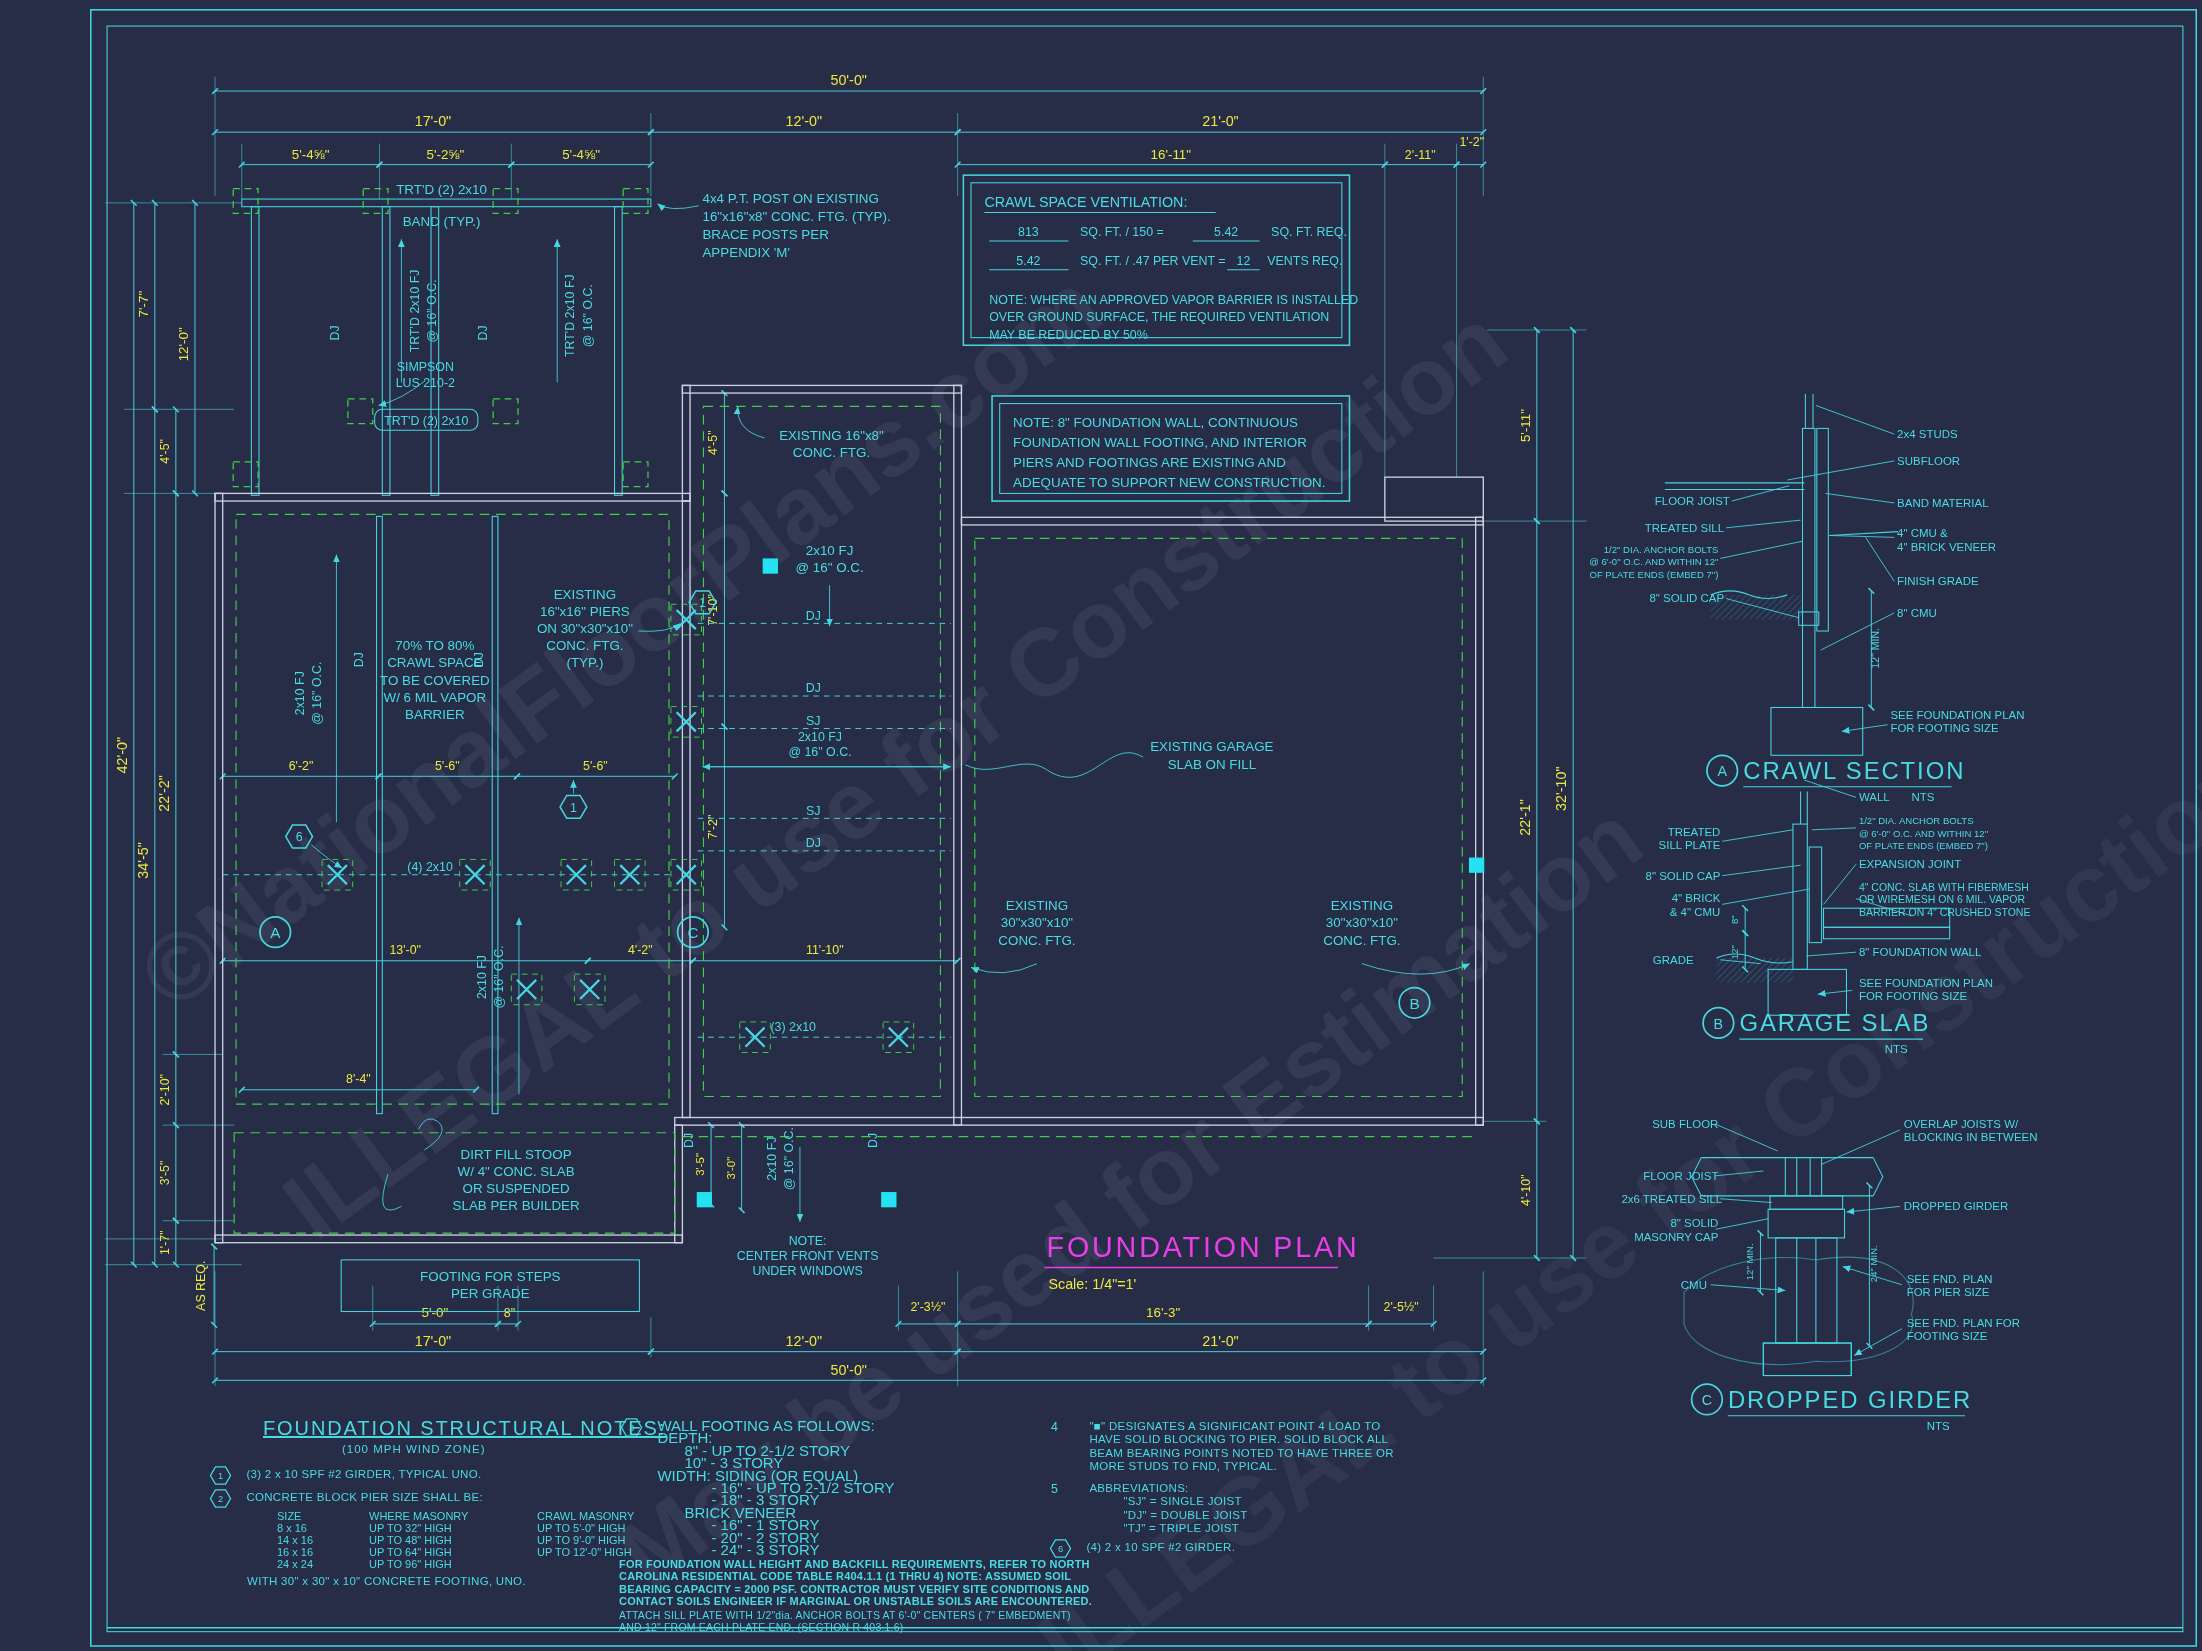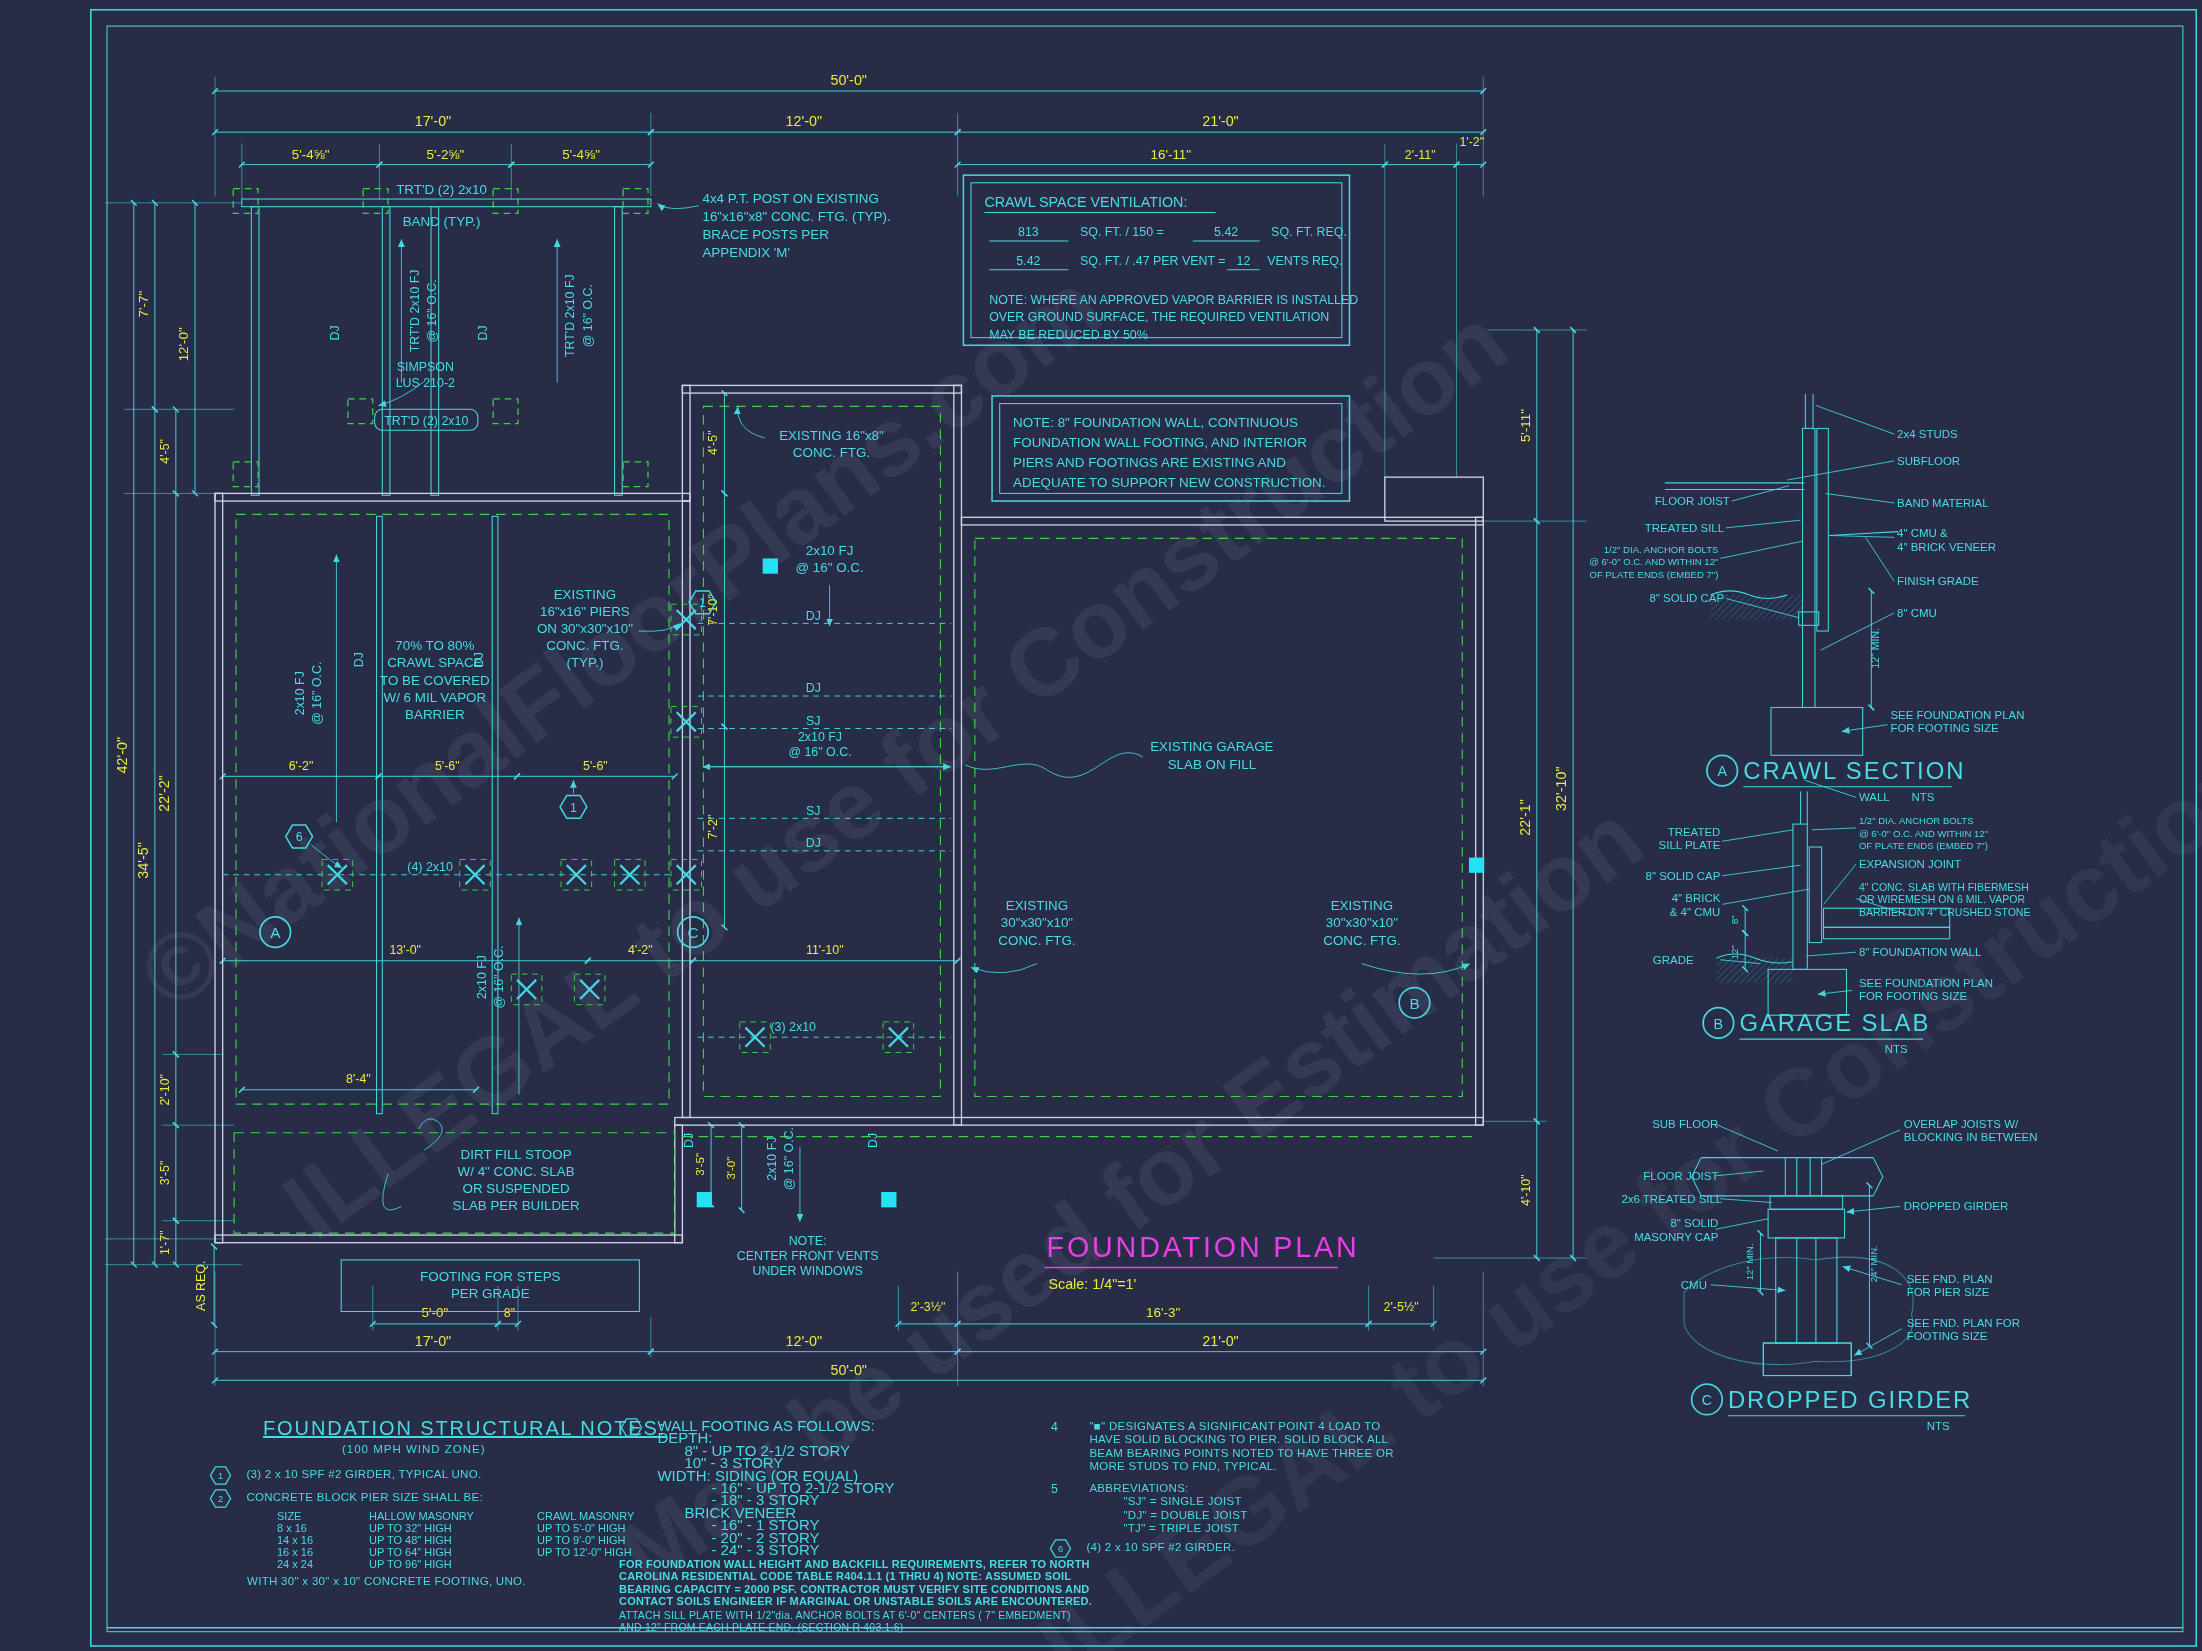--- a/index.html
+++ b/index.html
@@ -551,21 +551,21 @@
 <div class="nrow" style="left:208px;top:1491px;">
   <svg class="hx" viewBox="-16 -16 32 32">
     <polygon points="-7,-12 7,-12 14,0 7,12 -7,12 -14,0" fill="none" stroke="#45d7df" stroke-width="1.8"></polygon>
     <text x="0" y="5" text-anchor="middle" font-size="13" fill="#49dbe2">2</text>
   </svg>
   <div class="ntxt">CONCRETE BLOCK PIER SIZE SHALL BE:</div>
 </div>
 
 <div class="ntbl" style="left:277px;top:1510px;">
   <div>SIZE</div>
-  <div>HALLOW MASONRY</div>
+  <div>WHERE MASONRY</div>
   <div>CRAWL MASONRY</div>
   <div>8 x 16</div>
   <div>UP TO 32" HIGH</div>
   <div>UP TO 5'-0" HIGH</div>
   <div>14 x 16</div>
   <div>UP TO 48" HIGH</div>
   <div>UP TO 9'-0" HIGH</div>
   <div>16 x 16</div>
   <div>UP TO 64" HIGH</div>
   <div>UP TO 12'-0" HIGH</div>

